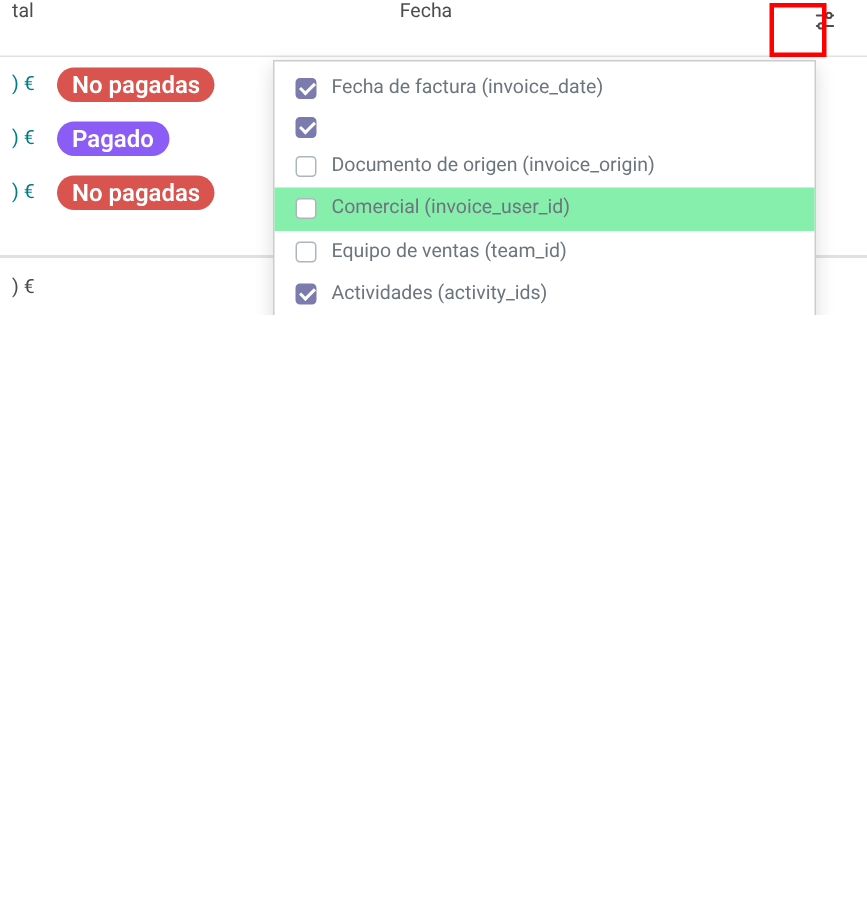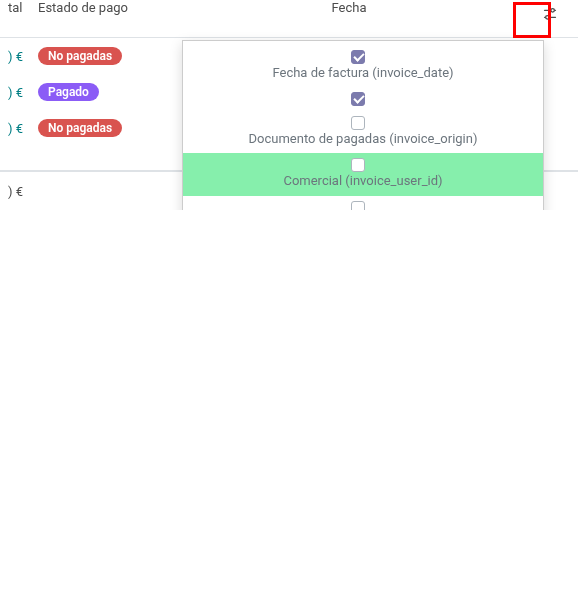--- a/index.html
+++ b/index.html
@@ -53,21 +53,21 @@
       height: 40px;
     }
     .amount {
       color: #017e84;
       font-size: 13px;
     }
     .badge {
       display: inline-block;
       padding: 2px 10px;
       border-radius: 20px;
-      font-size: 12px;
+      font-size: 16px;
       font-weight: 600;
       color: #fff;
     }
     .badge-red { background: #d9534f; }
     .badge-green { background: #8b5cf6; }
     .dropdown {
       position: absolute;
       top: 40px;
       left: 182px;
       width: 362px;
@@ -78,21 +78,20 @@
       padding: 4px 0;
     }
     .dropdown-item {
       display: flex;
       align-items: center;
       padding: 5px 14px;
       color: #6c757d;
       cursor: pointer;
       font-size: 13px;
       line-height: 1.4;
-      flex-direction: column;
     }
     .dropdown-item:hover,
     .dropdown-item.hovered {
       background: #86efac;
     }
     .checkbox {
       width: 14px;
       height: 14px;
       border: 1px solid #adb5bd;
       border-radius: 3px;
@@ -115,21 +114,20 @@
       border: solid #fff;
       border-width: 0 2px 2px 0;
       transform: rotate(45deg);
     }
   </style>
 </head>
 <body>
 
 <div class="table-header">
   <div class="col-total">tal</div>
-  <div class="col-payment">Estado de pago</div>
   <div class="col-status">Fecha</div>
   <div class="col-toggle">
     <span class="toggle-btn">
       <svg width="14" height="14" viewBox="0 0 16 16" fill="currentColor">
         <rect x="1" y="3" width="14" height="1.5" rx="0.75"></rect>
         <circle cx="11" cy="3.75" r="2" fill="#fff" stroke="currentColor" stroke-width="1.5"></circle>
         <rect x="1" y="11" width="14" height="1.5" rx="0.75"></rect>
         <circle cx="5" cy="11.75" r="2" fill="#fff" stroke="currentColor" stroke-width="1.5"></circle>
       </svg>
     </span>
@@ -159,21 +157,21 @@
 <div class="dropdown" id="dropdown">
     <div class="dropdown-item">
       <span class="checkbox checked"></span>
       <span>Fecha de factura (invoice_date)</span>
     </div>
     <div class="dropdown-item">
       <span class="checkbox checked"></span>
     </div>
     <div class="dropdown-item">
       <span class="checkbox"></span>
-      <span>Documento de pagadas (invoice_origin)</span>
+      <span>Documento de origen (invoice_origin)</span>
     </div>
     <div class="dropdown-item hovered">
       <span class="checkbox"></span>
       <span>Comercial (invoice_user_id)</span>
     </div>
     <div class="dropdown-item">
       <span class="checkbox"></span>
       <span>Equipo de ventas (team_id)</span>
     </div>
     <div class="dropdown-item">

